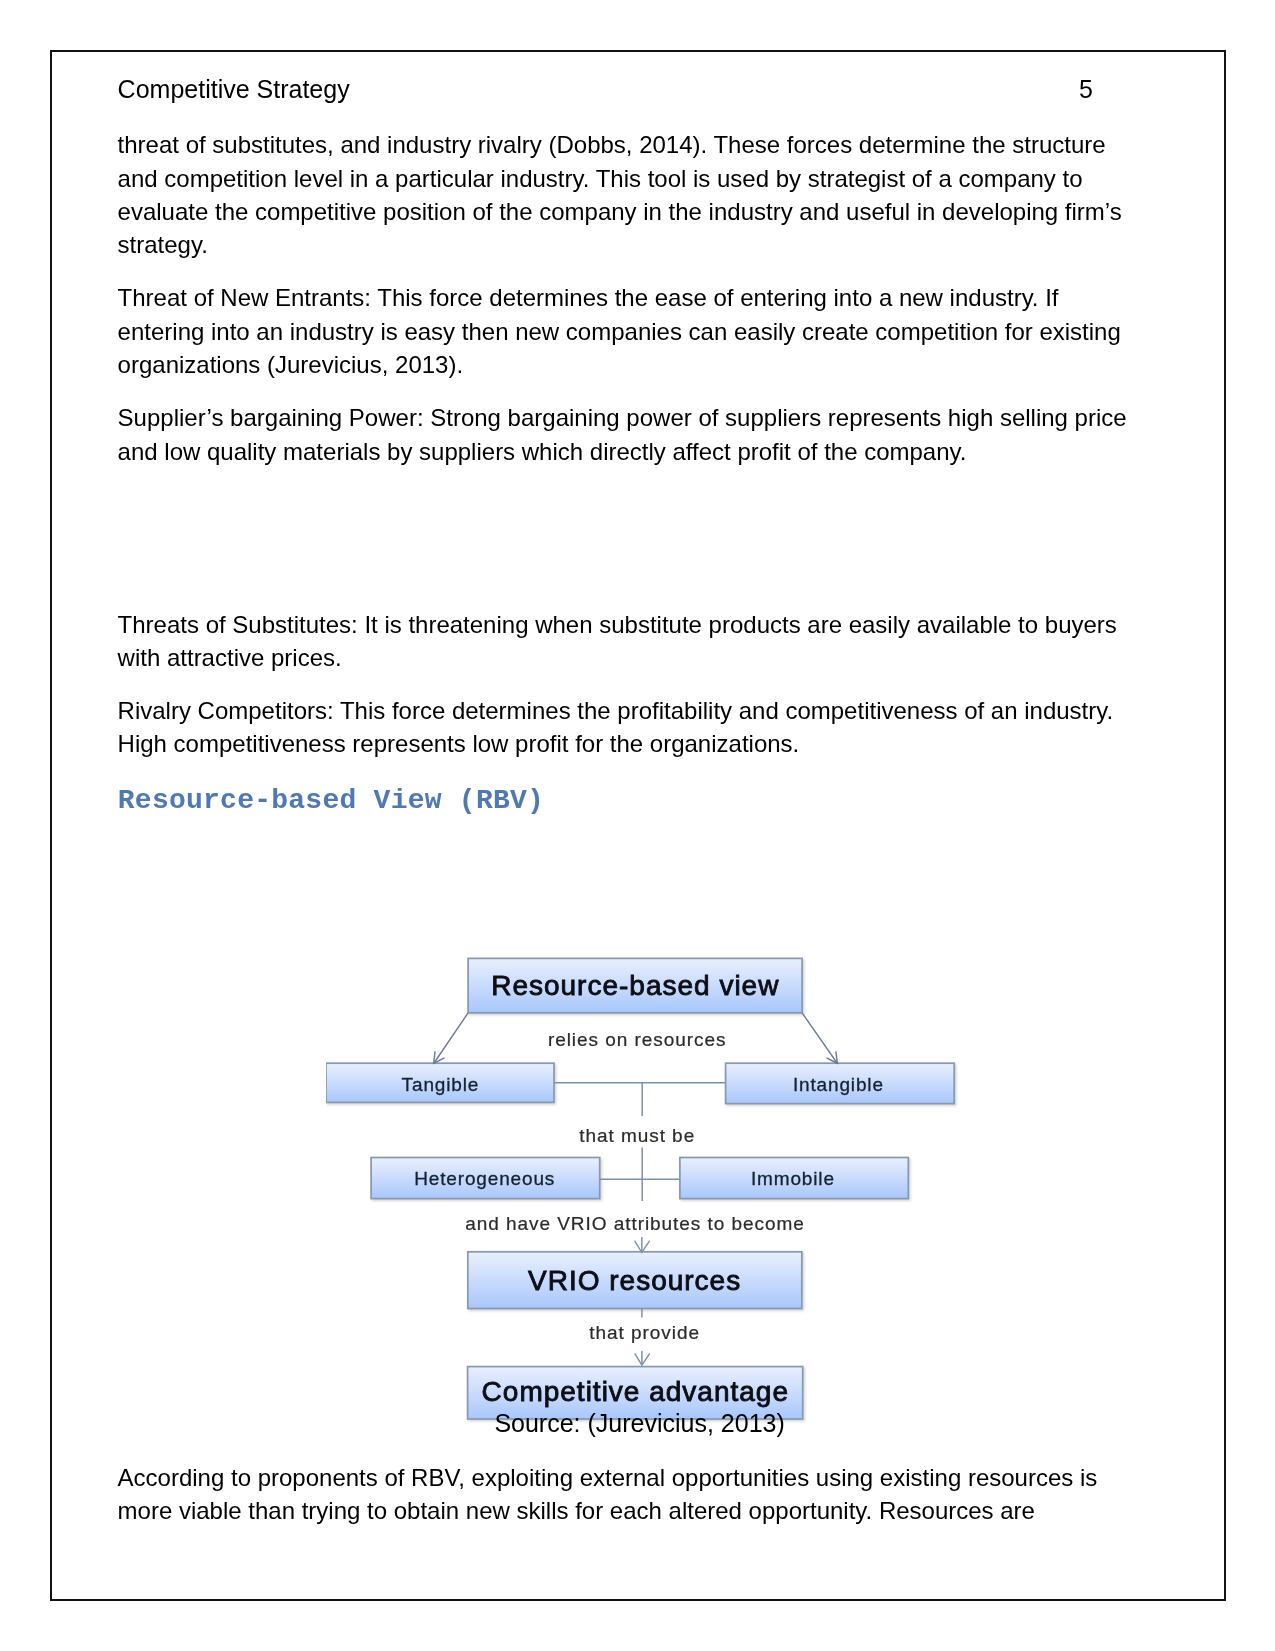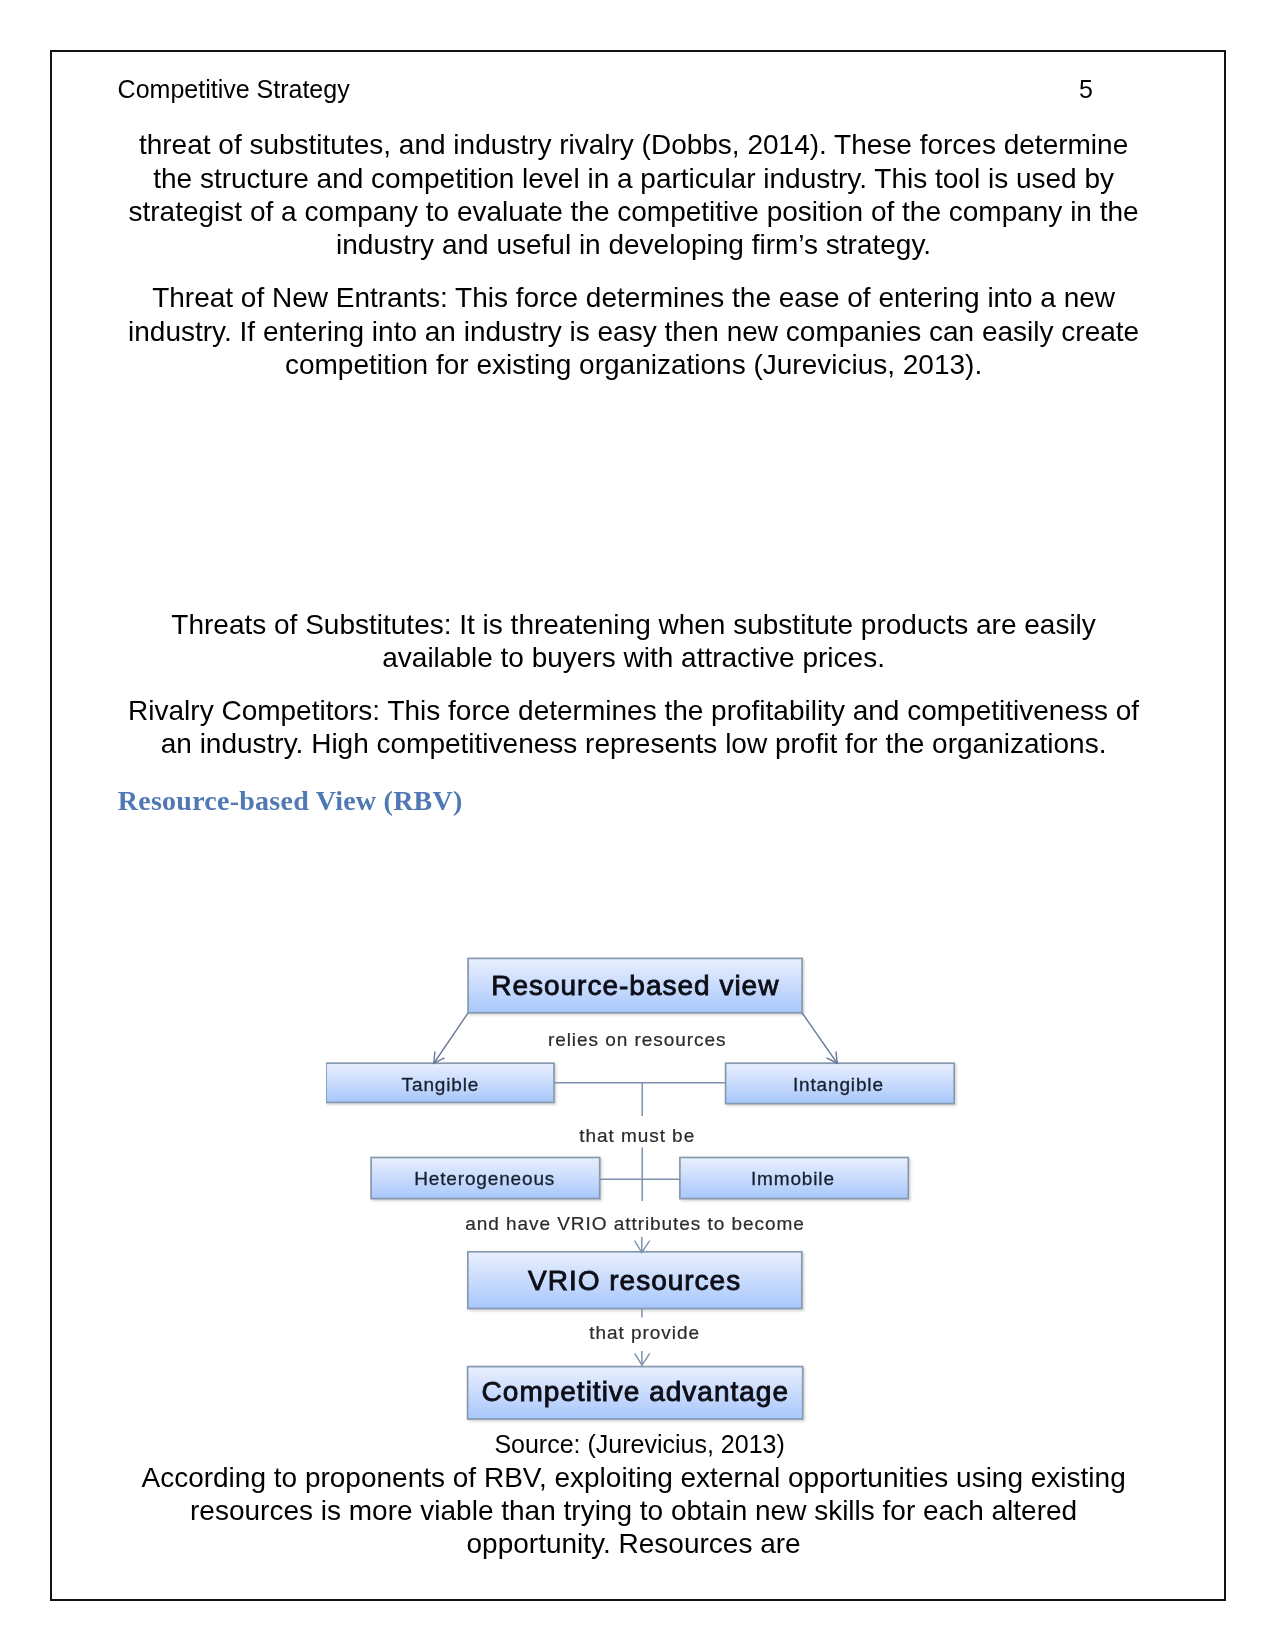--- a/index.html
+++ b/index.html
@@ -12,31 +12,31 @@
   .pb-b{left:50px;top:1599px;width:1176px;height:2px;}
   .pb-l{left:50px;top:50px;width:2px;height:1551px;}
   .pb-r{left:1224px;top:50px;width:2px;height:1551px;}
 
   .hdr{position:absolute;left:68px;top:23.3px;width:1032px;
        font-size:25px;line-height:33.3px;color:#000;transform:translateZ(0);}
   .hdr .ttl{position:absolute;left:0;top:0;}
   .hdr .pnum{position:absolute;left:961.5px;top:0;}
 
   .para{position:absolute;left:68px;width:1032px;
-        font-size:28px;line-height:33.3px;color:#000;margin:0;text-align:center;
+        font-size:24px;line-height:33.3px;color:#000;margin:0;text-align:left;
         letter-spacing:0px;transform:translateZ(0);}
   .para b{font-weight:normal;}
 
   h2.h2{position:absolute;left:68.2px;margin:0;transform:translateZ(0);
-        font-family:Liberation Serif, serif;font-weight:bold;
+        font-family:Liberation Mono, monospace;font-weight:bold;
         font-size:28px;line-height:33.3px;color:#5079B4;letter-spacing:0.25px;}
 
   .figwrap{position:absolute;left:0;top:0;}
   .caption{position:absolute;left:68px;width:1032px;text-align:center;transform:translateZ(0);
-           font-size:25px;line-height:33.3px;color:#000;margin-top:21px;}
+           font-size:25px;line-height:33.3px;color:#000;}
 
   svg.fig{display:block;transform:translateZ(0);}
   .nbox{fill:url(#boxgrad);stroke:#8699ae;stroke-width:1.7;}
   .ln{fill:none;stroke:#69789a;stroke-width:1.4;}
   .ah{fill:none;stroke:#69789a;stroke-width:1.4;}
   .ln2{fill:none;stroke:#7e91ab;stroke-width:1.5;}
   .ah2{fill:none;stroke:#7e91ab;stroke-width:1.4;}
   text.t-big{font-family:"Liberation Sans",sans-serif;font-size:28px;fill:#0d0d16;text-anchor:middle;letter-spacing:1px;
                stroke:#0d0d16;stroke-width:0.85;paint-order:stroke;}
   text.t-sm{font-family:"Liberation Sans",sans-serif;font-size:19px;fill:#16202e;text-anchor:middle;letter-spacing:0.85px;
@@ -55,20 +55,21 @@
 
   <div class="hdr">
     <span class="ttl">Competitive Strategy</span>
     <span class="pnum">5</span>
   </div>
 
   <p class="para" style="top:78.8px"><span>threat of substitutes, and industry rivalry (Dobbs, 2014). These forces determine the structure and competition level in a particular industry. This tool is used by strategist of a company to evaluate the competitive position of the company in the industry and useful in developing firm’s strategy.</span></p>
 
   <p class="para" style="top:231.9px"><b>Threat of New Entrants:</b><span> This force determines the ease of entering into a new industry. If entering into an industry is easy then new companies can easily create competition for existing organizations (Jurevicius, 2013).</span></p>
 
+  <p class="para" style="top:351.7px"><b>Supplier’s bargaining Power:</b><span> Strong bargaining power of suppliers represents high selling price and low quality materials by suppliers which directly affect profit of the company.</span></p>
 
 
   <p class="para" style="top:644.5px"><b>Rivalry Competitors:</b><span> This force determines the profitability and competitiveness of an industry. High competitiveness represents low profit for the organizations.</span></p>
 
   <p class="para" style="top:558px"><b>Threats of Substitutes:</b><span> It is threatening when substitute products are easily available to buyers with attractive prices.</span></p>
 
   <h2 class="h2" style="top:734.9px">Resource-based View (RBV)</h2>
 
 
   <div class="figwrap" style="left:276.7px;top:902px">

